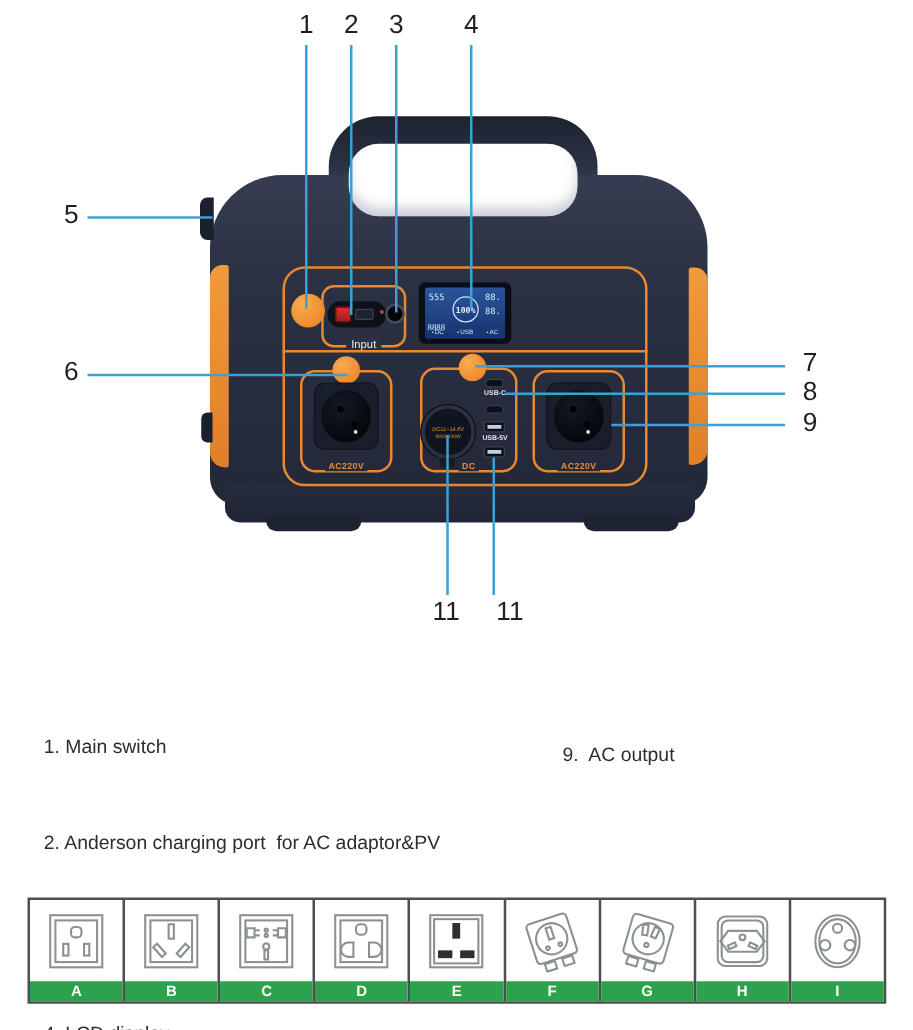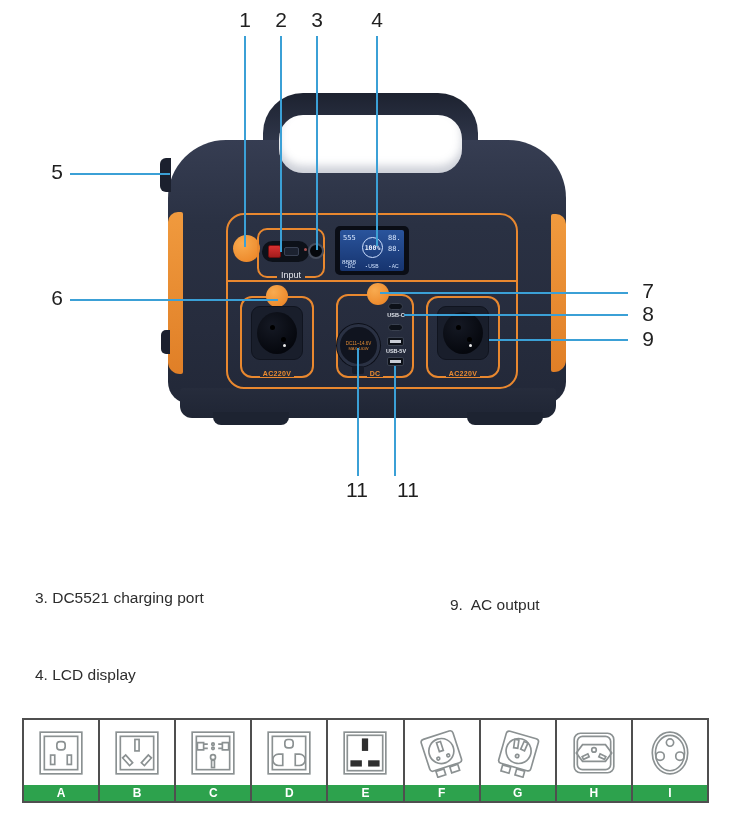--- a/index.html
+++ b/index.html
@@ -246,20 +246,22 @@
   <div class="abs num n4">4</div>
   <div class="abs num n5">5</div>
   <div class="abs num n6">6</div>
   <div class="abs num n7">7</div>
   <div class="abs num n8">8</div>
   <div class="abs num n9">9</div>
   <div class="abs num n10">11</div>
   <div class="abs num n11">11</div>
 
   <div class="abs legend legend-left">
+    <div>1. Main switch</div>
+    <div>2. Anderson charging port  for AC adaptor&amp;PV</div>
     <div>3. DC5521 charging port</div>
     <div>4. LCD display</div>
     
     
   </div>
   <div class="abs legend legend-right">
     <div>9.  AC output</div>
     
     
   </div>

